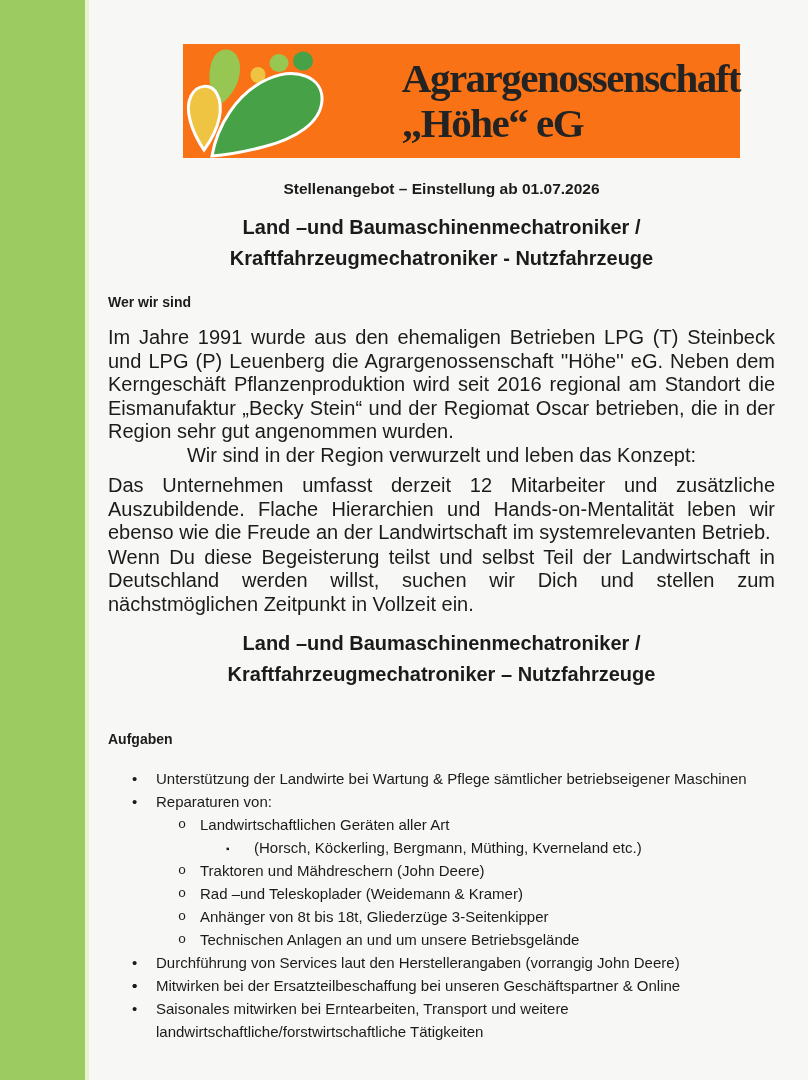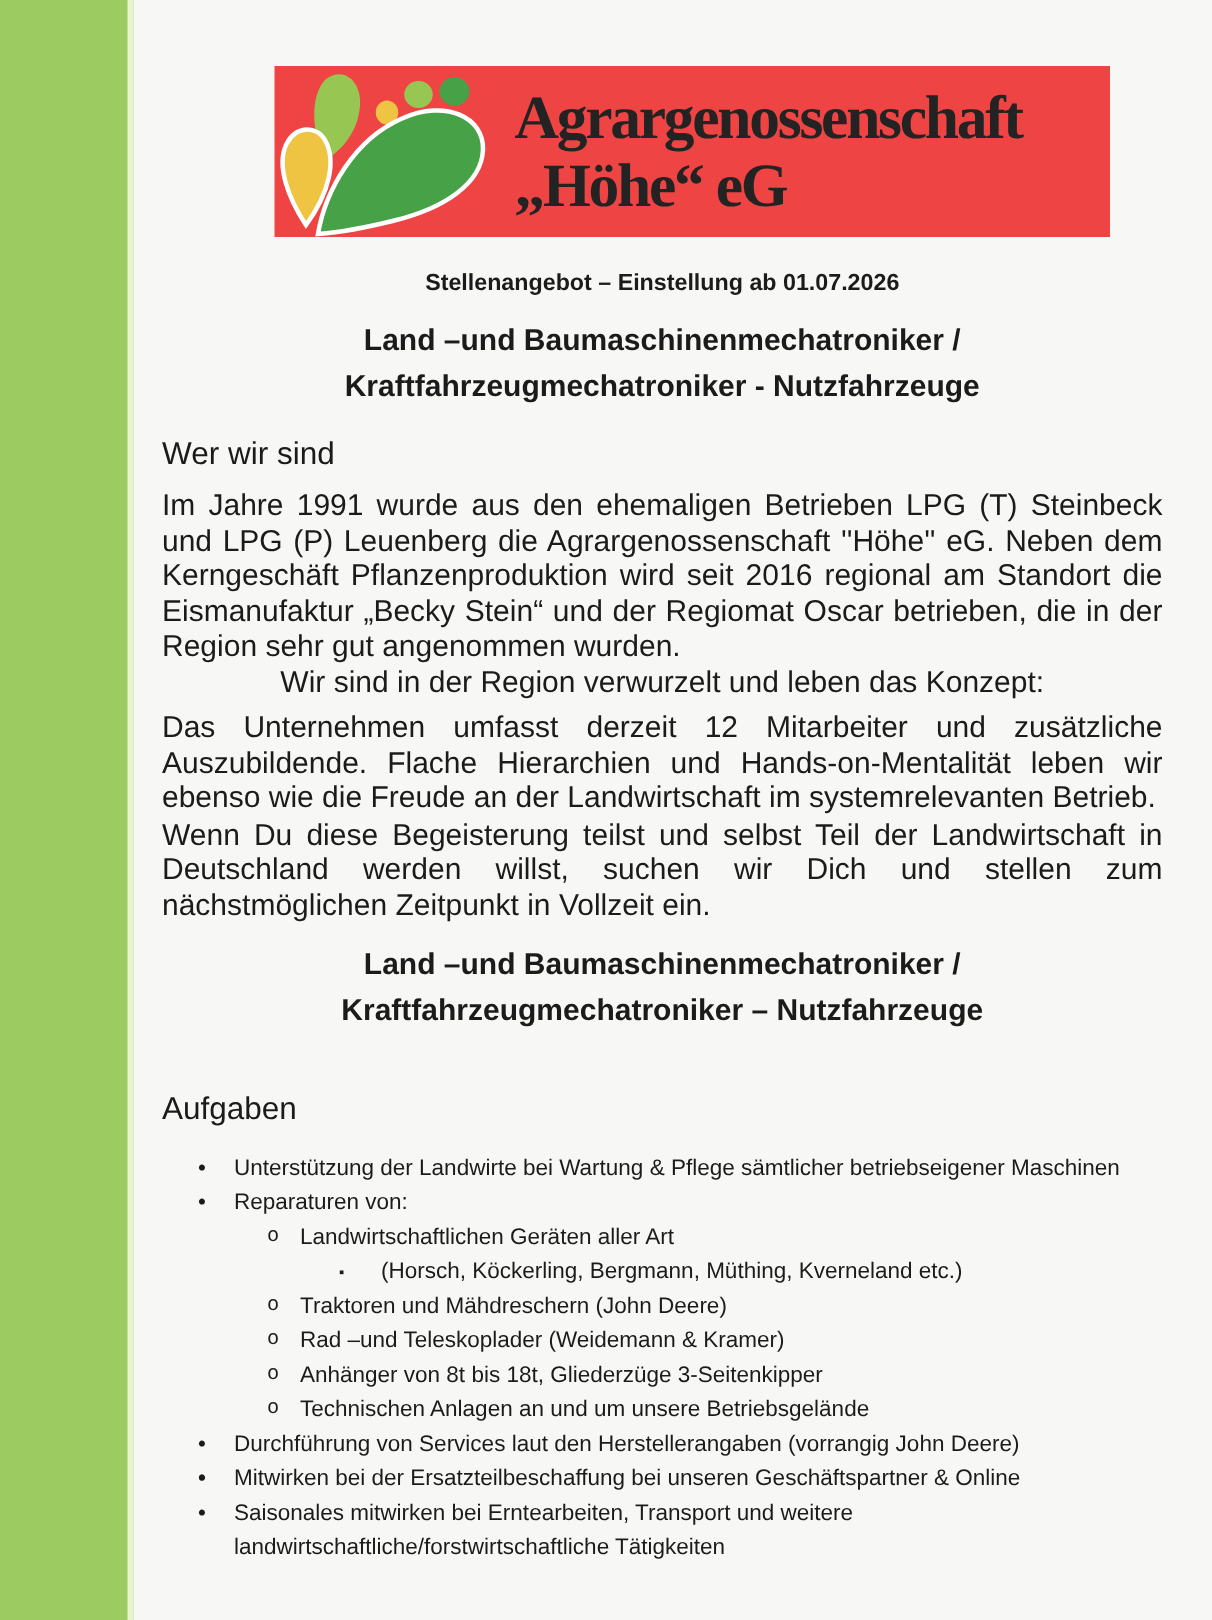--- a/index.html
+++ b/index.html
@@ -17,22 +17,22 @@
     border-right: 4px solid #e8f2cd;
   }
   .content {
     position: absolute; left: 108px; top: 0;
     width: 667px;
   }
   
   .logo-box {
     margin: 44px 0 0 75px;
     width: 557px; height: 114px;
-    background: #ef4444;
-    display: flex; align-items: center;
+    background: #f97316;
+    display: flex; align-items: center; justify-content: space-between;
   }
   .logo-art { width: 152px; height: 114px; flex: none; }
   .logo-text {
     font-family: "Liberation Serif", serif;
     font-weight: bold;
     font-size: 41px;
     line-height: 45px;
     color: #232323;
     letter-spacing: -1.5px;
     margin-left: 8px;
@@ -49,22 +49,22 @@
   .doc-title {
     margin-top: 12px;
     text-align: center;
     font-weight: bold;
     font-size: 20px;
     line-height: 31px;
   }
   .doc-title.second { margin-top: 12px; }
   .section-heading {
     margin-top: 17px;
-    font-weight: normal;
-    font-size: 21px;
+    font-weight: bold;
+    font-size: 14px;
     line-height: 23px;
   }
   .para {
     margin: 12px 0 0 0;
     font-size: 20px;
     line-height: 23.5px;
     text-align: justify;
   }
   .para.center { text-align: center; margin-top: 0; }
   .para.center + .para.center { margin-top: 7px; }

